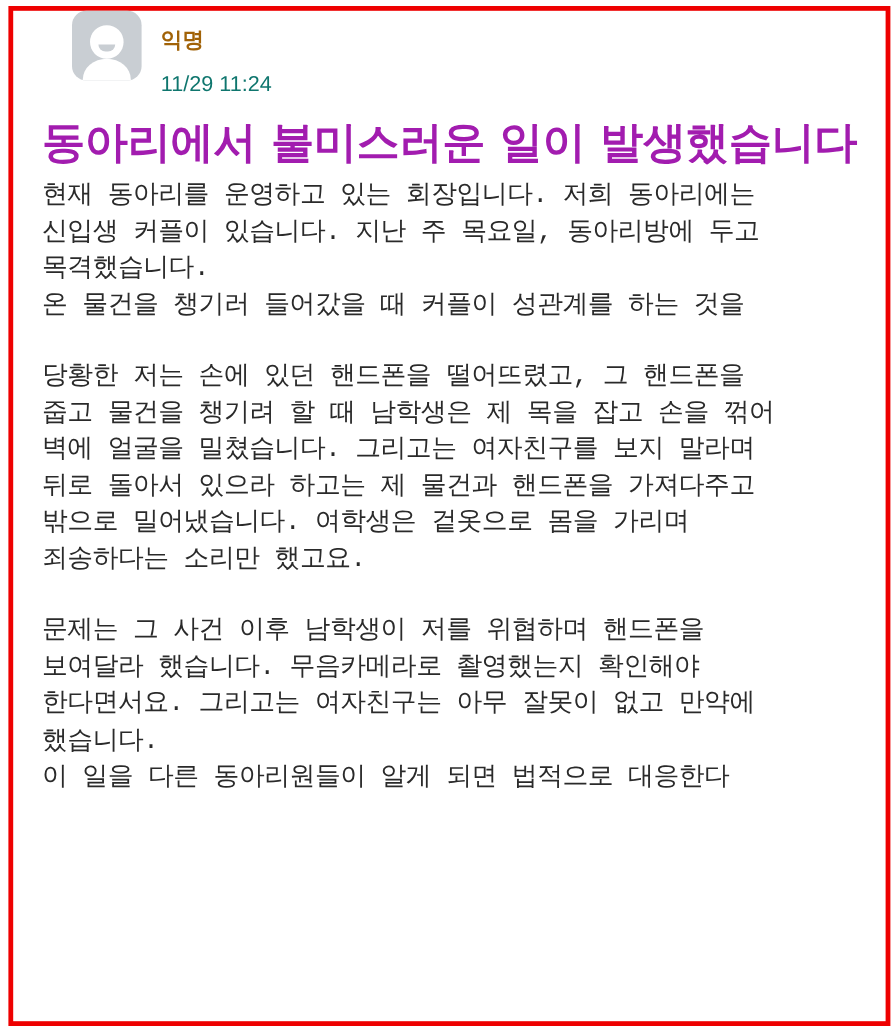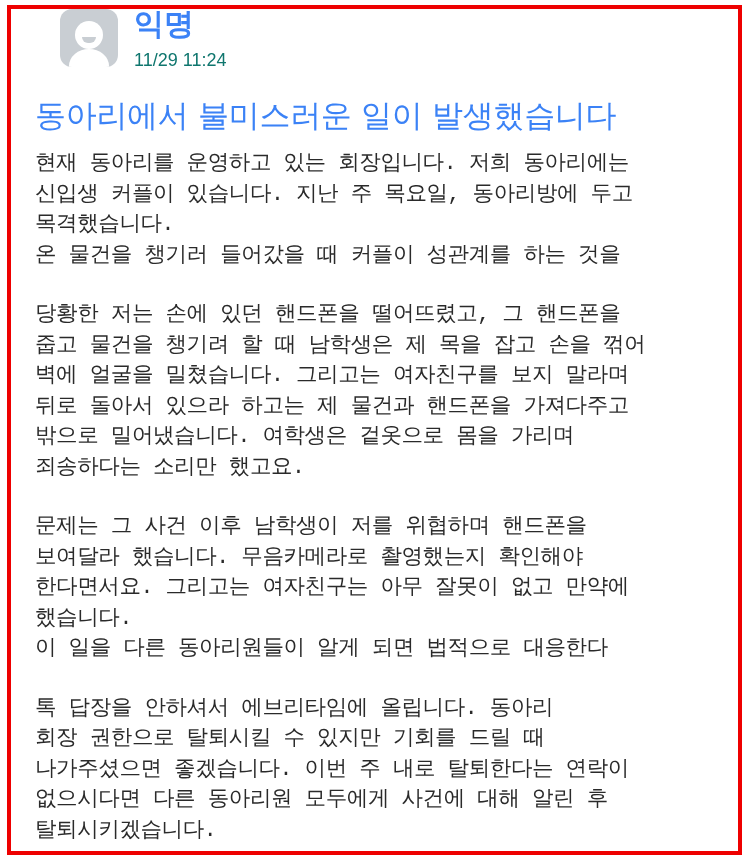--- a/index.html
+++ b/index.html
@@ -10,24 +10,24 @@
   .header { position: absolute; left: 60px; top: 9px; display: flex; align-items: flex-start; }
   .avatar { width: 58px; height: 58px; background: #c9ced3; border-radius: 12px;
             position: relative; overflow: hidden; }
   .avatar .head { position: absolute; left: 15px; top: 12px; width: 28px; height: 28px;
                   background: #fff; border-radius: 50%; }
   .avatar .smile { position: absolute; left: 22px; top: 28px; width: 14px; height: 6px;
                    background: #c9ced3; border-radius: 0 0 8px 8px; }
   .avatar .body { position: absolute; left: 9px; top: 40px; width: 40px; height: 34px;
                   background: #fff; border-radius: 50% 50% 0 0; }
   .meta { margin-left: 16px; }
-  .author { font-size: 30px; font-weight: bold; color: #3b82f6; line-height: 28px; margin-top: 1px; }
+  .author { font-size: 18px; font-weight: bold; color: #a16207; line-height: 28px; margin-top: 11px; }
   .time { font-size: 18px; color: #0f766e; line-height: 26px; margin-top: 9px; font-family: "Liberation Sans", sans-serif; }
-  .title { position: absolute; left: 35px; top: 95px; font-size: 31px; font-weight: normal;
-           color: #3b82f6; letter-spacing: -0.3px; white-space: nowrap; }
+  .title { position: absolute; left: 35px; top: 95px; font-size: 36px; font-weight: bold;
+           color: #a21caf; letter-spacing: -0.3px; white-space: nowrap; }
   .content { position: absolute; left: 35px; top: 148px; width: 690px; }
   .para { margin: 0 0 29px 0; }
   .line { font-size: 21.5px; line-height: 30.5px; color: #2a2a2a; white-space: nowrap;
           letter-spacing: -0.4px; font-family: Liberation Mono, monospace; }
 </style>
 </head>
 <body>
 
 <div class="frame"></div>
 
@@ -60,20 +60,13 @@
     <div class="line">밖으로 밀어냈습니다. 여학생은 겉옷으로 몸을 가리며</div>
     <div class="line">죄송하다는 소리만 했고요.</div>
   </div>
   <div class="para">
     <div class="line">문제는 그 사건 이후 남학생이 저를 위협하며 핸드폰을</div>
     <div class="line">보여달라 했습니다. 무음카메라로 촬영했는지 확인해야</div>
     <div class="line">한다면서요. 그리고는 여자친구는 아무 잘못이 없고 만약에</div>
     <div class="line">했습니다.</div>
     <div class="line">이 일을 다른 동아리원들이 알게 되면 법적으로 대응한다</div>
   </div>
-  <div class="para">
-    <div class="line">톡 답장을 안하셔서 에브리타임에 올립니다. 동아리</div>
-    <div class="line">회장 권한으로 탈퇴시킬 수 있지만 기회를 드릴 때</div>
-    <div class="line">나가주셨으면 좋겠습니다. 이번 주 내로 탈퇴한다는 연락이</div>
-    <div class="line">없으시다면 다른 동아리원 모두에게 사건에 대해 알린 후</div>
-    <div class="line">탈퇴시키겠습니다.</div>
-  </div>
 </div>
 
 </body></html>

